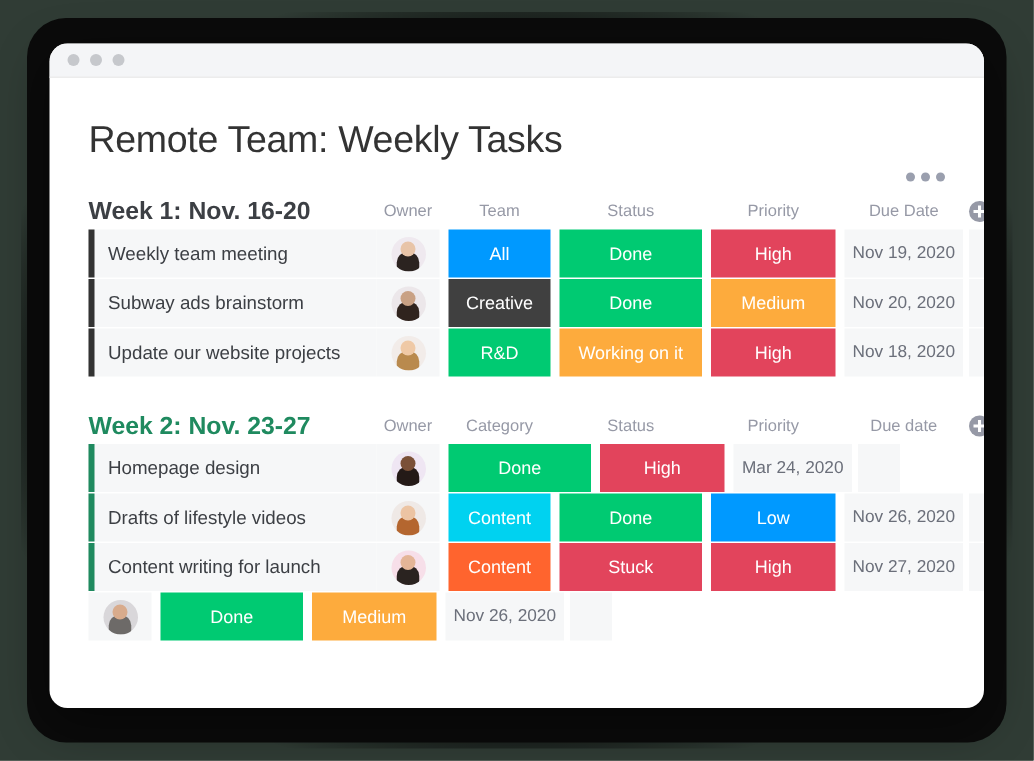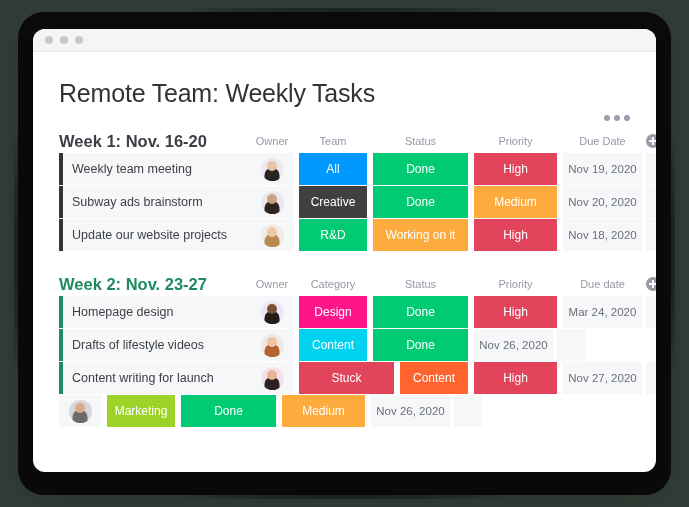--- a/index.html
+++ b/index.html
@@ -309,65 +309,64 @@
             <div class="task-row">
               <div class="name-cell" style="border-left-color: rgb(31, 138, 95);">
                 <span>Homepage design</span>
               </div>
               <div class="owner-cell">
                 <div class="avatar" style="background: rgb(239, 230, 243);">
                   <div class="face" style="background: rgb(36, 26, 23);"></div>
                   <div class="head" style="background: rgb(122, 80, 55);"></div>
                 </div>
               </div>
-              <div class="pill tag" style="background: rgb(255, 21, 138);">Design</div>
               <div class="pill status" style="background: rgb(0, 202, 114);">Done</div>
               <div class="pill prio" style="background: rgb(226, 68, 92);">High</div>
               <div class="due-cell">Mar 24, 2020</div>
               <div class="end-cell"></div>
             </div>
             <div class="task-row">
               <div class="name-cell" style="border-left-color: rgb(31, 138, 95);">
                 <span>Drafts of lifestyle videos</span>
               </div>
               <div class="owner-cell">
                 <div class="avatar" style="background: rgb(239, 233, 230);">
                   <div class="face" style="background: rgb(180, 102, 47);"></div>
                   <div class="head" style="background: rgb(236, 196, 163);"></div>
                 </div>
               </div>
               <div class="pill tag" style="background: rgb(0, 210, 240);">Content</div>
               <div class="pill status" style="background: rgb(0, 202, 114);">Done</div>
+              <div class="pill prio" style="background: rgb(0, 153, 255);">Low</div>
               <div class="due-cell">Nov 26, 2020</div>
               <div class="end-cell"></div>
             </div>
             <div class="task-row">
               <div class="name-cell" style="border-left-color: rgb(31, 138, 95);">
                 <span>Content writing for launch</span>
               </div>
               <div class="owner-cell">
                 <div class="avatar" style="background: rgb(247, 223, 233);">
                   <div class="face" style="background: rgb(42, 35, 32);"></div>
                   <div class="head" style="background: rgb(228, 181, 151);"></div>
                 </div>
               </div>
+              <div class="pill tag" style="background: rgb(255, 100, 46);">Content</div>
               <div class="pill status" style="background: rgb(226, 68, 92);">Stuck</div>
-              <div class="pill tag" style="background: rgb(255, 100, 46);">Content</div>
               <div class="pill prio" style="background: rgb(226, 68, 92);">High</div>
               <div class="due-cell">Nov 27, 2020</div>
               <div class="end-cell"></div>
             </div>
             <div class="task-row">
               <div class="owner-cell">
                 <div class="avatar" style="background: rgb(217, 215, 218);">
                   <div class="face" style="background: rgb(109, 106, 104);"></div>
                   <div class="head" style="background: rgb(216, 171, 140);"></div>
                 </div>
               </div>
-              <div class="pill tag" style="background: rgb(156, 211, 38);">Marketing</div>
               <div class="pill status" style="background: rgb(0, 202, 114);">Done</div>
               <div class="pill prio" style="background: rgb(253, 171, 61);">Medium</div>
               <div class="due-cell">Nov 26, 2020</div>
               <div class="end-cell"></div>
             </div>
           </div>
         </div>
     </div>
   </div>
 </div>

